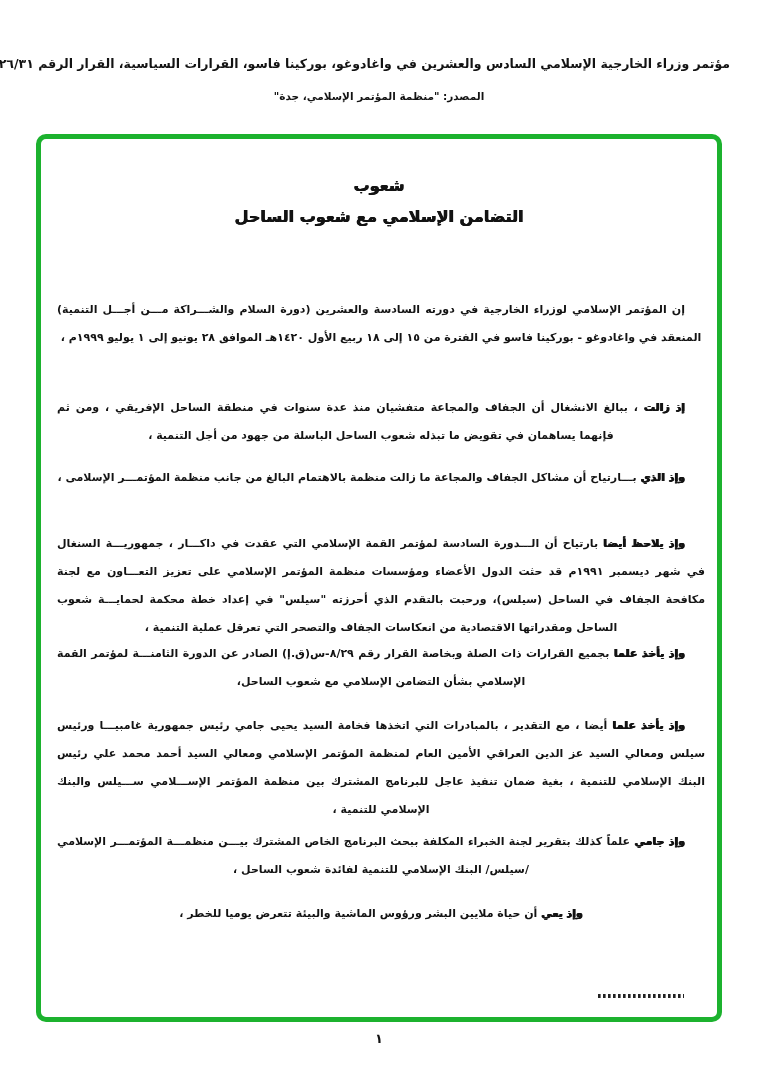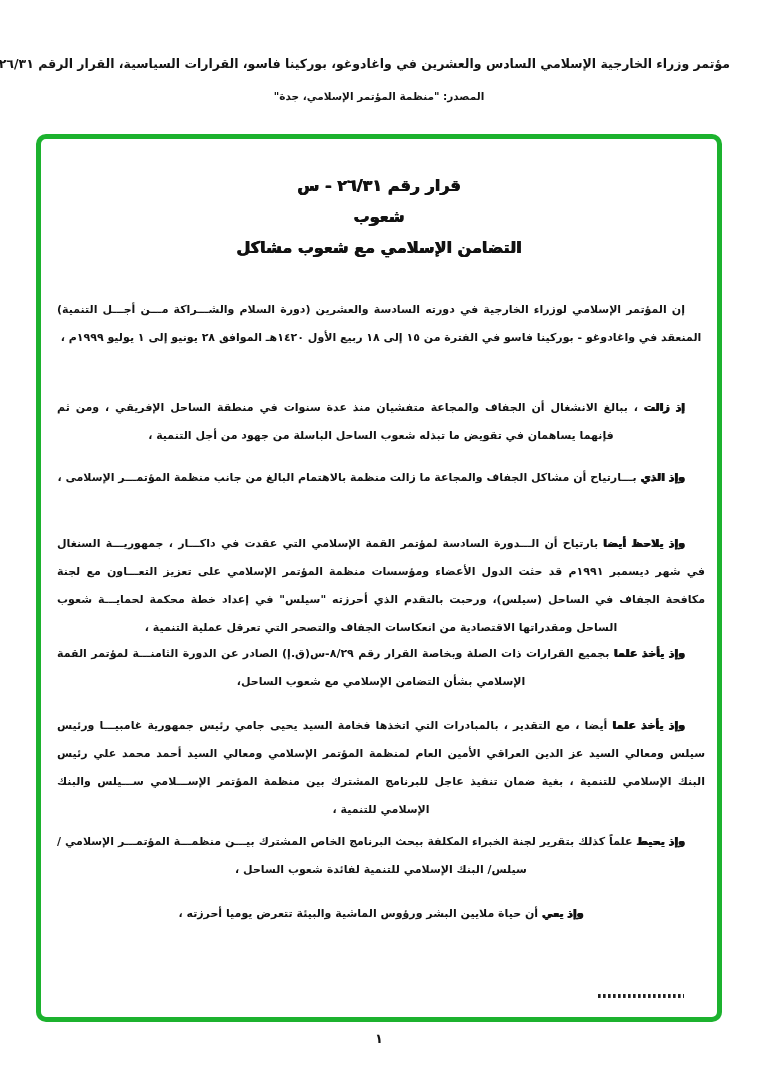--- a/index.html
+++ b/index.html
@@ -50,36 +50,35 @@
 </style>
 </head>
 <body>
 
 <div class="hdr1">مؤتمر وزراء الخارجية الإسلامي السادس والعشرين في واغادوغو، بوركينا فاسو، القرارات السياسية، القرار الرقم ٢٦/٣١-س</div>
 <div class="hdr2">المصدر: "منظمة المؤتمر الإسلامي، جدة"</div>
 
 <div class="box"></div>
 
 <div class="titleblock">
-  <div>قرار رقم ٢٦/٣١ - س</div>
   <div>شعوب</div>
-  <div>التضامن الإسلامي مع شعوب مشاكل</div>
+  <div>التضامن الإسلامي مع شعوب الساحل</div>
 </div>
 
 <div class="para" style="top:296px;"><span class="lead"></span><span>إن المؤتمر الإسلامي لوزراء الخارجية في دورته السادسة والعشرين (دورة السلام والشـــراكة مـــن أجـــل التنمية) المنعقد في واغادوغو - بوركينا فاسو في الفترة من ١٥ إلى ١٨ ربيع الأول ١٤٢٠هـ الموافق ٢٨ يونيو إلى ١ يوليو ١٩٩٩م ،</span></div>
 
 <div class="para" style="top:394px;"><span class="lead">إذ زالت</span><span> ، ببالغ الانشغال أن الجفاف والمجاعة متفشيان منذ عدة سنوات في منطقة الساحل الإفريقي ، ومن ثم فإنهما يساهمان في تقويض ما تبذله شعوب الساحل الباسلة من جهود من أجل التنمية ،</span></div>
 
 <div class="para alr" style="top:464px;"><span class="lead">وإذ الذي</span><span> بـــارتياح أن مشاكل الجفاف والمجاعة ما زالت منظمة بالاهتمام البالغ من جانب منظمة المؤتمـــر الإسلامى ،</span></div>
 
 <div class="para" style="top:530px;"><span class="lead">وإذ يلاحظ أيضا</span><span> بارتياح أن الـــدورة السادسة لمؤتمر القمة الإسلامي التي عقدت في داكـــار ، جمهوريـــة السنغال في شهر ديسمبر ١٩٩١م قد حثت الدول الأعضاء ومؤسسات منظمة المؤتمر الإسلامي على تعزيز التعـــاون مع لجنة مكافحة الجفاف في الساحل (سيلس)، ورحبت بالتقدم الذي أحرزته "سيلس" في إعداد خطة محكمة لحمايـــة شعوب الساحل ومقدراتها الاقتصادية من انعكاسات الجفاف والتصحر التي تعرقل عملية التنمية ،</span></div>
 
 <div class="para" style="top:640px;"><span class="lead">وإذ يأخذ علما</span><span> بجميع القرارات ذات الصلة وبخاصة القرار رقم ٨/٢٩-س(ق.إ) الصادر عن الدورة الثامنـــة لمؤتمر القمة الإسلامي بشأن التضامن الإسلامي مع شعوب الساحل،</span></div>
 
 <div class="para" style="top:712px;"><span class="lead">وإذ يأخذ علما</span><span> أيضا ، مع التقدير ، بالمبادرات التي اتخذها فخامة السيد يحيى جامي رئيس جمهورية غامبيـــا ورئيس سيلس ومعالي السيد عز الدين العراقي الأمين العام لمنظمة المؤتمر الإسلامي ومعالي السيد أحمد محمد علي رئيس البنك الإسلامي للتنمية ، بغية ضمان تنفيذ عاجل للبرنامج المشترك بين منظمة المؤتمر الإســـلامي ســـيلس والبنك الإسلامي للتنمية ،</span></div>
 
-<div class="para" style="top:828px;"><span class="lead">وإذ يحيط</span><span> علماً كذلك بتقرير لجنة الخبراء المكلفة ببحث البرنامج الخاص المشترك بيـــن منظمـــة المؤتمـــر الإسلامي /سيلس/ البنك الإسلامي للتنمية  لفائدة شعوب الساحل ،</span></div>
+<div class="para" style="top:828px;"><span class="lead">وإذ جامي</span><span> علماً كذلك بتقرير لجنة الخبراء المكلفة ببحث البرنامج الخاص المشترك بيـــن منظمـــة المؤتمـــر الإسلامي /سيلس/ البنك الإسلامي للتنمية  لفائدة شعوب الساحل ،</span></div>
 
-<div class="para center-line" style="top:900px;"><span class="lead">وإذ يعي</span><span> أن حياة ملايين البشر ورؤوس الماشية والبيئة تتعرض يوميا أحرزته ،</span></div>
+<div class="para center-line" style="top:900px;"><span class="lead">وإذ يعي</span><span> أن حياة ملايين البشر ورؤوس الماشية والبيئة تتعرض يوميا للخطر ،</span></div>
 
 <div class="smudge"></div>
 
 <div class="pagenum">١</div>
 
 </body></html>

